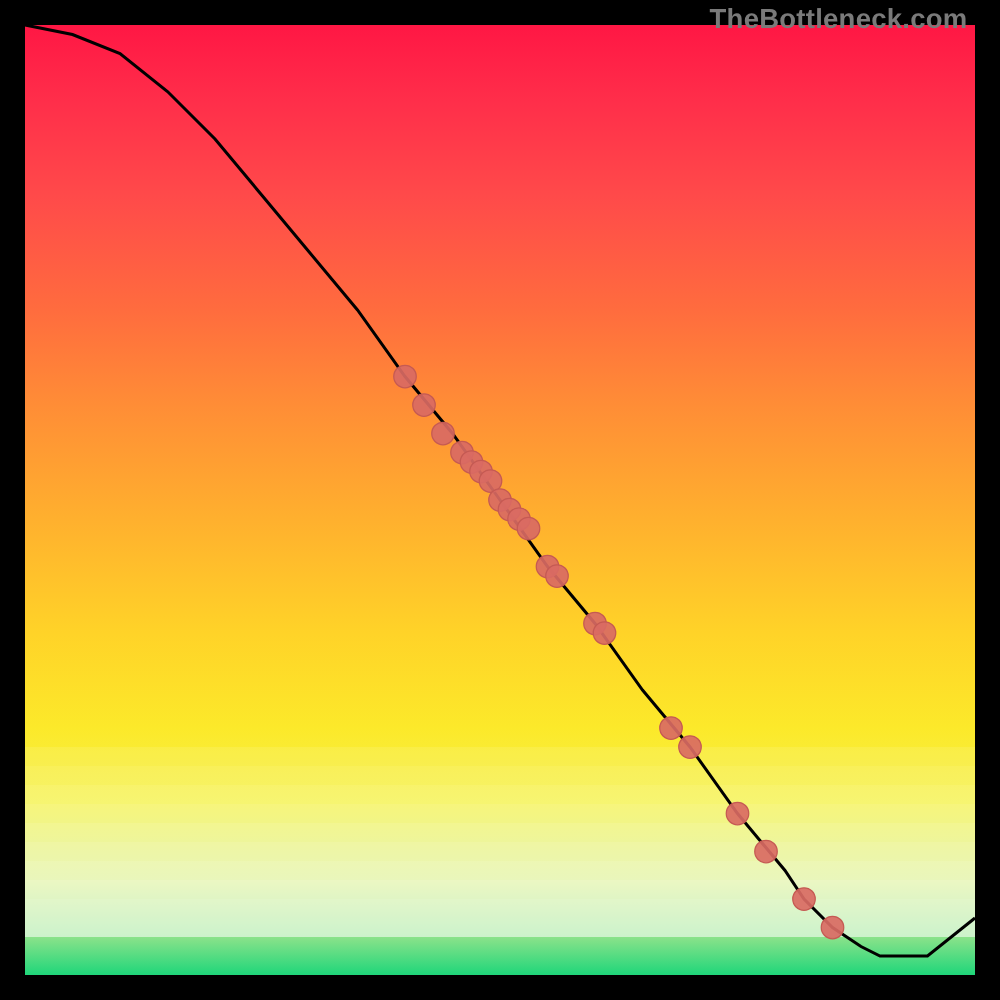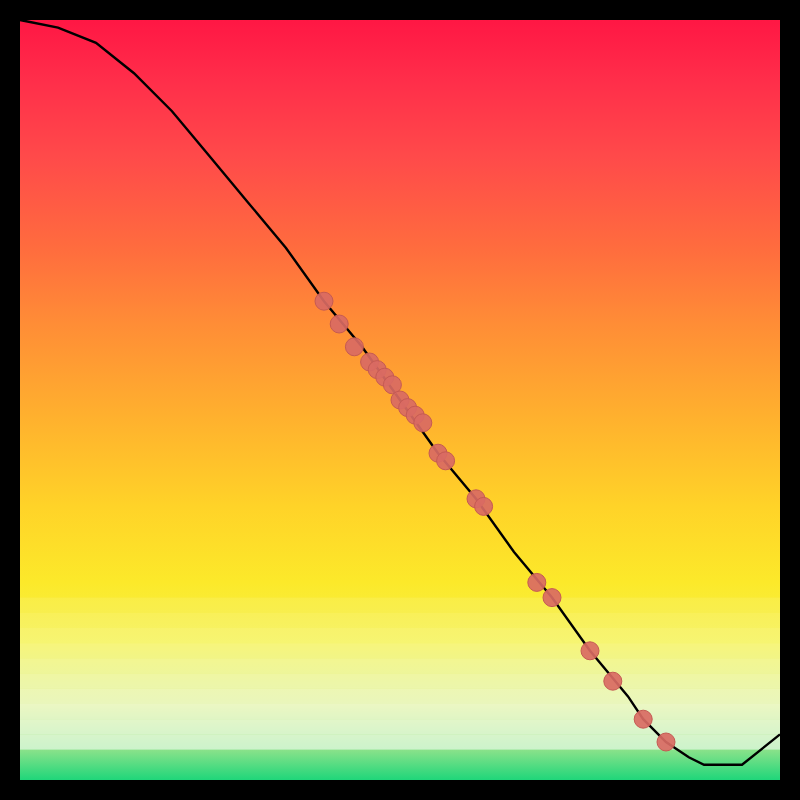--- a/index.html
+++ b/index.html
@@ -95,14 +95,15 @@
           <circle cx="516.8" cy="562.4" r="9" fill="#d96a63" stroke="#c55a53" stroke-width="1" fill-opacity="0.92"></circle>
           <circle cx="532.0" cy="577.6" r="9" fill="#d96a63" stroke="#c55a53" stroke-width="1" fill-opacity="0.92"></circle>
           <circle cx="570.0" cy="630.8" r="9" fill="#d96a63" stroke="#c55a53" stroke-width="1" fill-opacity="0.92"></circle>
           <circle cx="592.8" cy="661.2" r="9" fill="#d96a63" stroke="#c55a53" stroke-width="1" fill-opacity="0.92"></circle>
           <circle cx="623.2" cy="699.2" r="9" fill="#d96a63" stroke="#c55a53" stroke-width="1" fill-opacity="0.92"></circle>
           <circle cx="646.0" cy="722.0" r="9" fill="#d96a63" stroke="#c55a53" stroke-width="1" fill-opacity="0.92"></circle>
         </g>
   </svg>
 </div>
 
+<div class="watermark">TheBottleneck.com</div>
 
 </div>
 
 </body></html>

